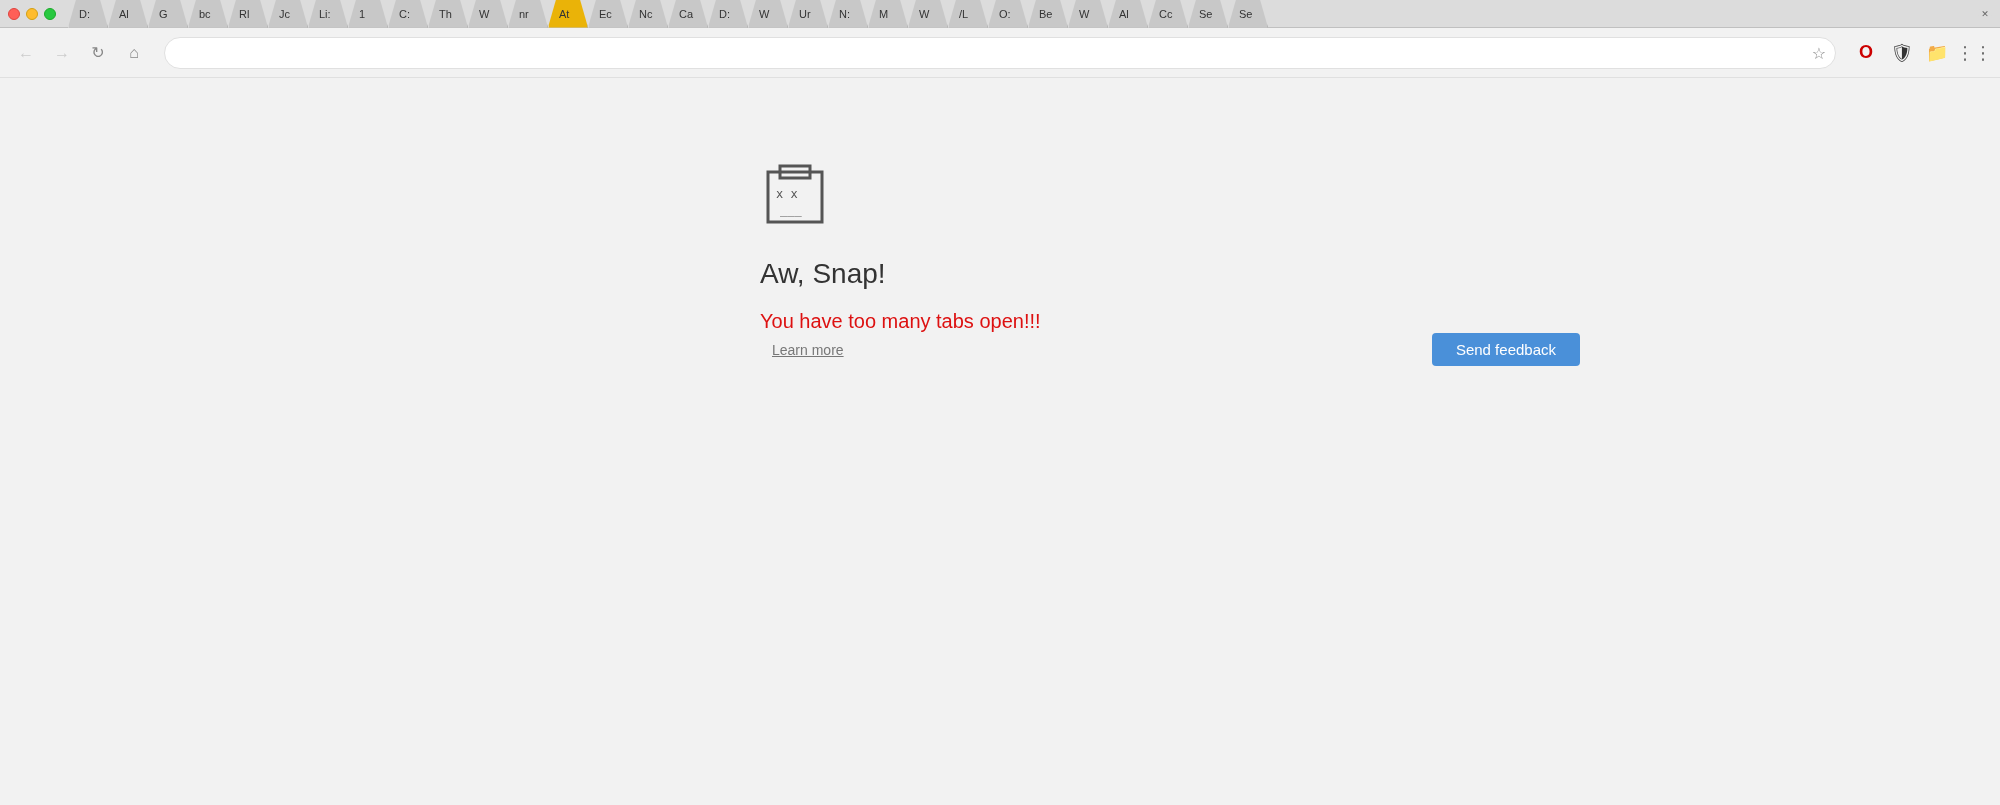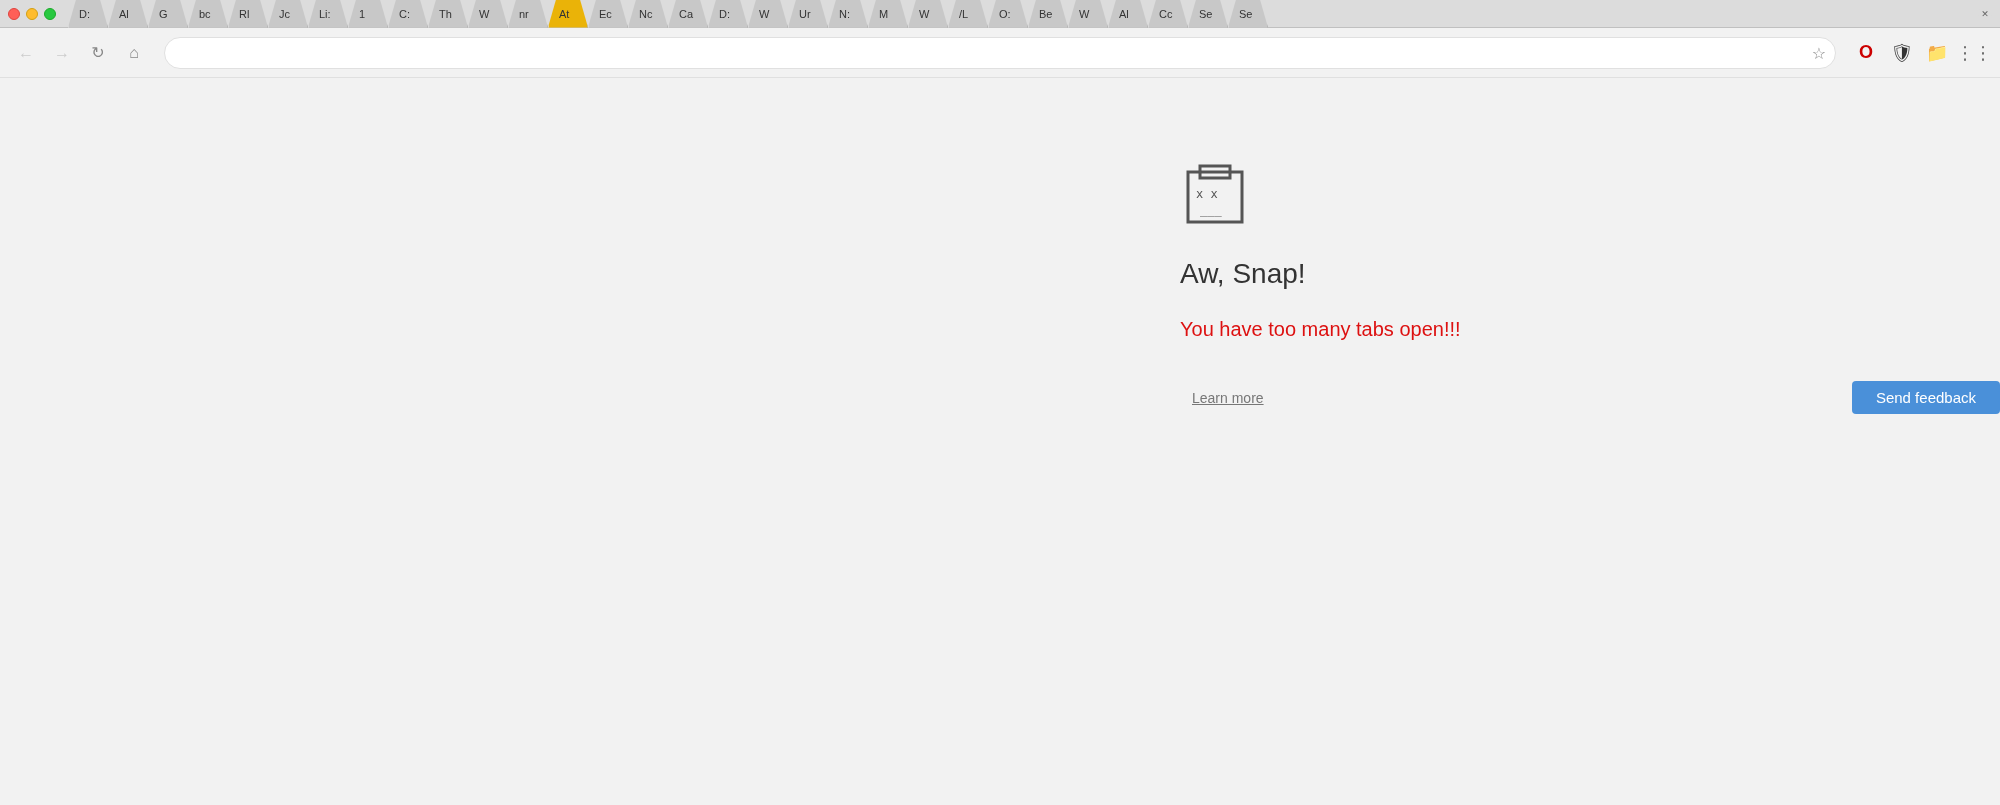--- a/index.html
+++ b/index.html
@@ -144,21 +144,21 @@
     .folder-icon-nav { color: #e8a000; font-size: 18px; }
     .grid-icon-nav { color: #666; font-size: 18px; }
 
     
     .content-area {
       background: #f2f2f2;
       width: 100%;
       height: calc(805px - 28px - 50px);
       display: flex;
       align-items: flex-start;
-      justify-content: flex-end;
+      justify-content: center;
       padding: 80px 0 0 340px;
       position: relative;
     }
 
     .error-container {
       display: flex;
       flex-direction: column;
       align-items: flex-start;
       gap: 0;
     }
@@ -167,28 +167,27 @@
     .sad-icon {
       width: 70px;
       height: 70px;
       margin-bottom: 30px;
     }
 
     .error-title {
       font-size: 28px;
       font-weight: 400;
       color: #333;
-      margin-bottom: 28px;
+      margin-bottom: 20px;
     }
 
     .error-subtitle {
       font-size: 20px;
       font-weight: 400;
       color: #dd1111;
-      margin-bottom: 40px;
     }
 
     .error-actions {
       display: flex;
       align-items: center;
       width: 820px;
       justify-content: space-between;
     }
 
     .learn-more-link {

